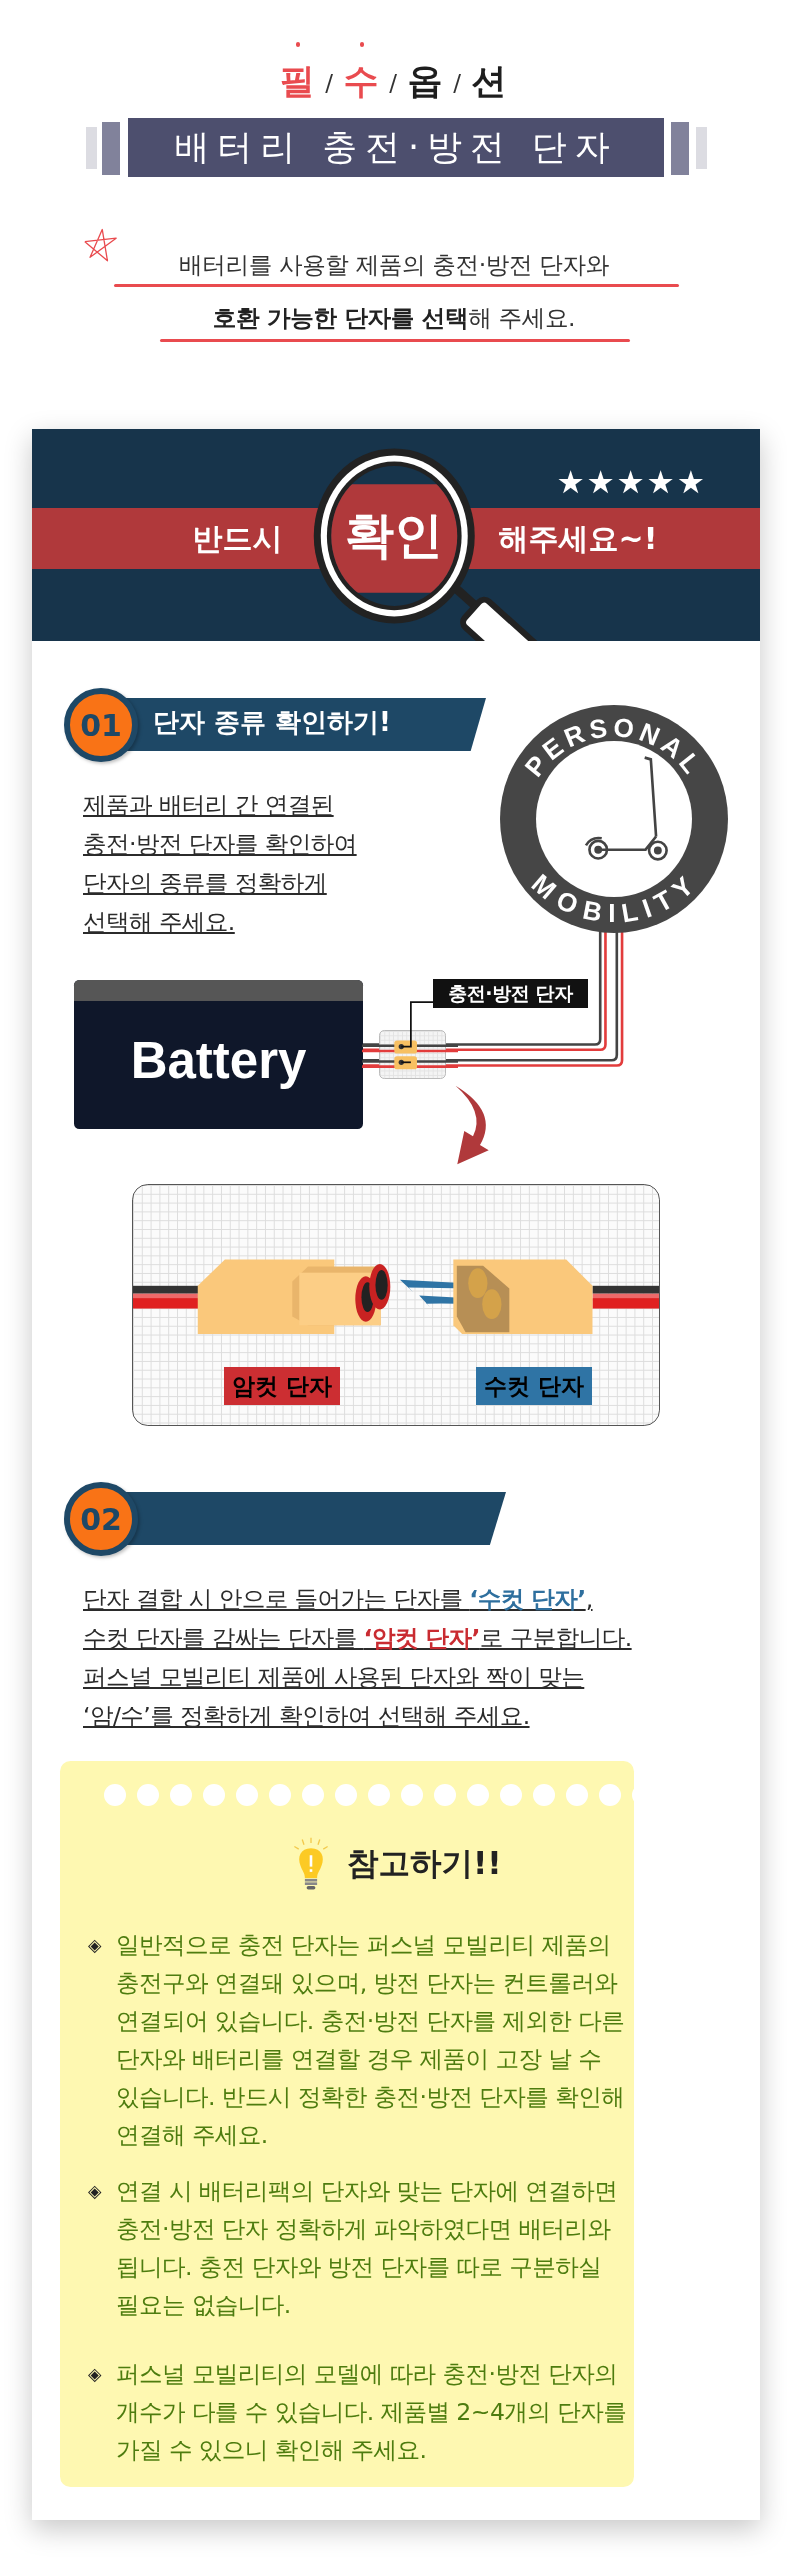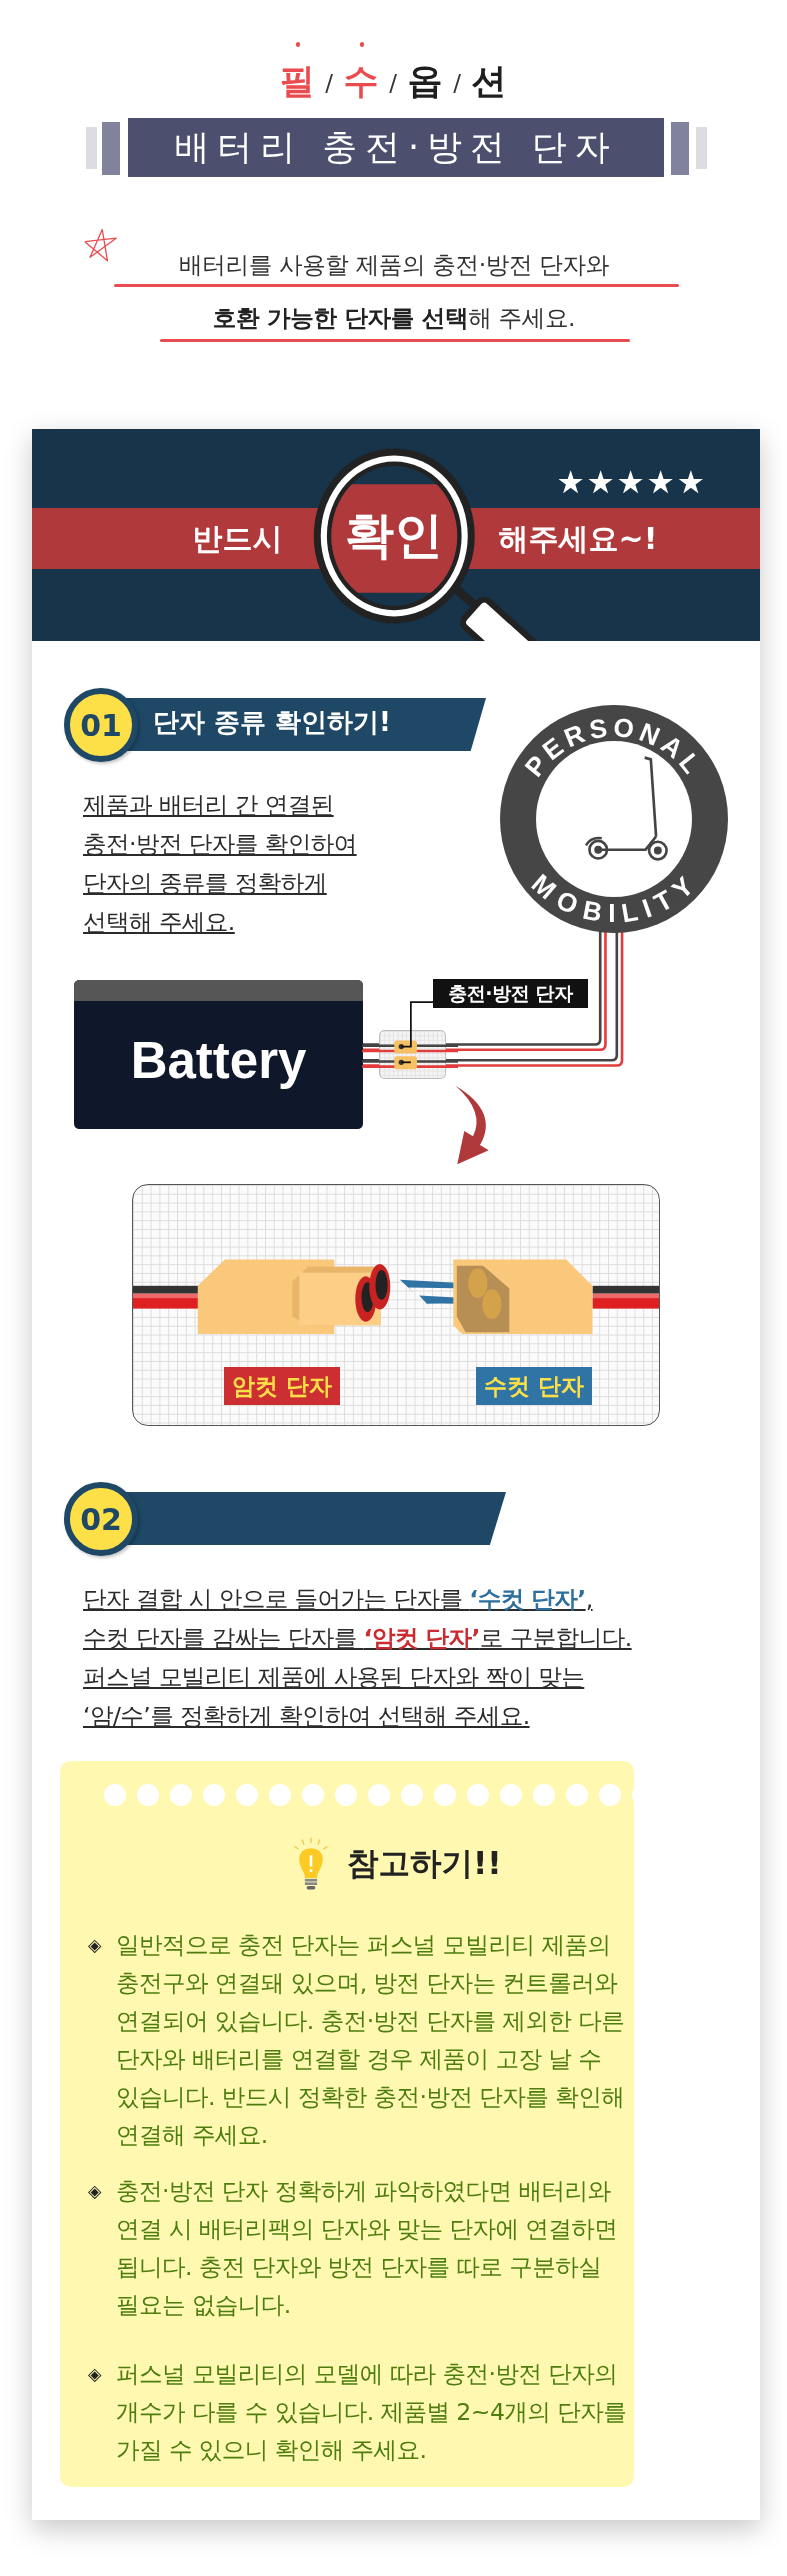--- a/index.html
+++ b/index.html
@@ -25,42 +25,42 @@
 
   
   .card { left:31.5px; top:429px; width:728px; height:2091px; background:#fff; box-shadow:0 8.8px 26px rgba(0,0,0,0.22); }
 
   .banner { left:31.5px; top:429px; width:728px; height:212px; background:#17344b; overflow:hidden; }
   .banner .band { left:0; top:79px; width:728px; height:61px; background:#b0393b; }
   .banner .txt { color:#fff; font-weight:bold; font-size:30px; top:88px; line-height:44px; }
   .banner .stars { color:#fff; font-size:31.5px; letter-spacing:1.8px; }
 
   .step-band { background:#1e4866; height:53px; clip-path:polygon(0 0,100% 0,96% 100%,0 100%); }
-  .step-circle { width:74px; height:74px; border-radius:50%; background:#fde047; border:6.1px solid #1e4866; display:flex; align-items:center; justify-content:center; font-size:30px; font-weight:bold; color:#1e4866; box-shadow:1.8px 1.8px 3.5px rgba(0,0,0,0.25); }
+  .step-circle { width:74px; height:74px; border-radius:50%; background:#f97316; border:6.1px solid #1e4866; display:flex; align-items:center; justify-content:center; font-size:30px; font-weight:bold; color:#1e4866; box-shadow:1.8px 1.8px 3.5px rgba(0,0,0,0.25); }
   .step-title { color:#fff; font-size:26px; font-weight:bold; white-space:nowrap; }
 
   .body-text { font-size:23.6px; color:#2b2b2b; line-height:39px; letter-spacing:-0.6px; white-space:nowrap;text-decoration:underline; }
   .body-text .blue { color:#2e6f9e; font-weight:bold; }
   .body-text .red { color:#c92b31; font-weight:bold; }
 
   .pm-ring { border-radius:50%; background:#464646; }
   .pm-inner { border-radius:50%; background:#fff; }
 
   .battery { left:74px; top:980px; width:289px; height:149px; background:#0f172a; border-radius:5.3px; }
   .battery .top { left:0; top:0; width:289px; height:21px; background:#565656; border-radius:5.3px 5.3px 0 0; }
   .battery .lbl { left:0; top:51px; width:289px; text-align:center; color:#fff; font-size:51px; font-weight:bold; font-family:"Liberation Sans", sans-serif; }
 
   .conn-box { left:379px; top:1030px; width:67px; height:49px; border:0.9px solid #bbb; border-radius:5.3px; background-color:#f4f4f4;
     background-image:linear-gradient(#e2e2e2 0.9px, transparent 0.9px), linear-gradient(90deg,#e2e2e2 0.9px, transparent 0.9px); background-size:4.4px 4.4px; }
 
   .label-black { left:433px; top:979px; width:155px; height:29px; background:#111; color:#fff; font-weight:bold; font-size:19px; line-height:29px; text-align:center; letter-spacing:-0.4px; }
 
   .grid-box { left:132px; top:1184px; width:528px; height:242px; border:1.3px solid #555; border-radius:15.8px; overflow:hidden; background-color:#fbfbfb;
     background-image:linear-gradient(#dddddd 0.9px, transparent 0.9px), linear-gradient(90deg,#dddddd 0.9px, transparent 0.9px); background-size:8.8px 8.8px; }
-  .tag { color:#fde047; font-weight:bold; font-size:23px; text-align:center; line-height:38px; height:38px; }
+  .tag { color:#000000; font-weight:bold; font-size:23px; text-align:center; line-height:38px; height:38px; }
   .tag.female { background:#cc2e32; }
   .tag.male { background:#2f74a5; }
 
   .note { left:60px; top:1761px; width:574px; height:726px; background:#fef8b1; border-radius:10.5px; }
   .note .dots { left:0; top:23px; width:671px; height:22px; text-align:center; font-size:0; }
   .note .dots span { display:inline-block; width:22px; height:22px; border-radius:50%; background:#fff; margin:0 5.5px; }
   .note-title { font-size:31.5px; font-weight:bold; color:#222; }
   .bullet { font-size:23.6px; line-height:38px; color:#4d7c0f; letter-spacing:-0.6px; white-space:nowrap; }
   .diamond { font-size:17.5px; color:#222; }
 </style>
@@ -240,22 +240,22 @@
       <div>연결되어 있습니다. 충전·방전 단자를 제외한 다른</div>
       <div>단자와 배터리를 연결할 경우 제품이 고장 날 수</div>
       <div>있습니다. 반드시 정확한 충전·방전 단자를 확인해</div>
       <div>연결해 주세요.</div>
     </div>
   </div>
 
   <div class="abs" style="left:28px;top:411px;">
     <div class="abs diamond" style="left:0;top:8.8px;">◈</div>
     <div class="abs bullet" style="left:28px;top:0;">
+      <div>연결 시 배터리팩의 단자와 맞는 단자에 연결하면</div>
       <div>충전·방전 단자 정확하게 파악하였다면 배터리와</div>
-      <div>연결 시 배터리팩의 단자와 맞는 단자에 연결하면</div>
       <div>됩니다. 충전 단자와 방전 단자를 따로 구분하실</div>
       <div>필요는 없습니다.</div>
     </div>
   </div>
 
   <div class="abs" style="left:28px;top:594px;">
     <div class="abs diamond" style="left:0;top:8.8px;">◈</div>
     <div class="abs bullet" style="left:28px;top:0;">
       <div>퍼스널 모빌리티의 모델에 따라 충전·방전 단자의</div>
       <div>개수가 다를 수 있습니다. 제품별 2~4개의 단자를</div>

